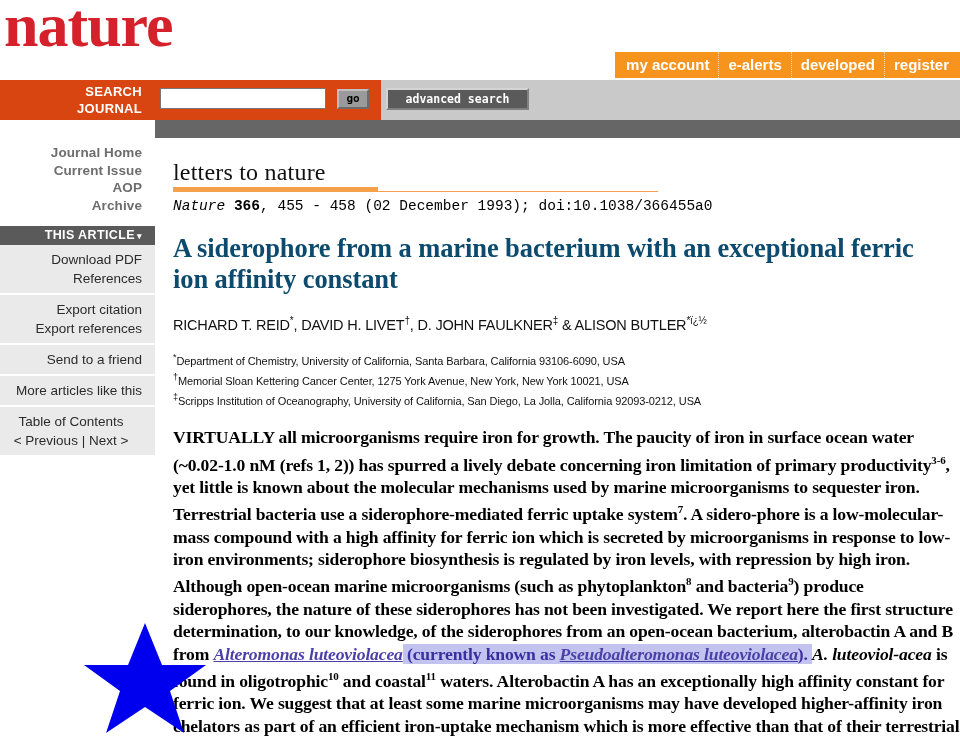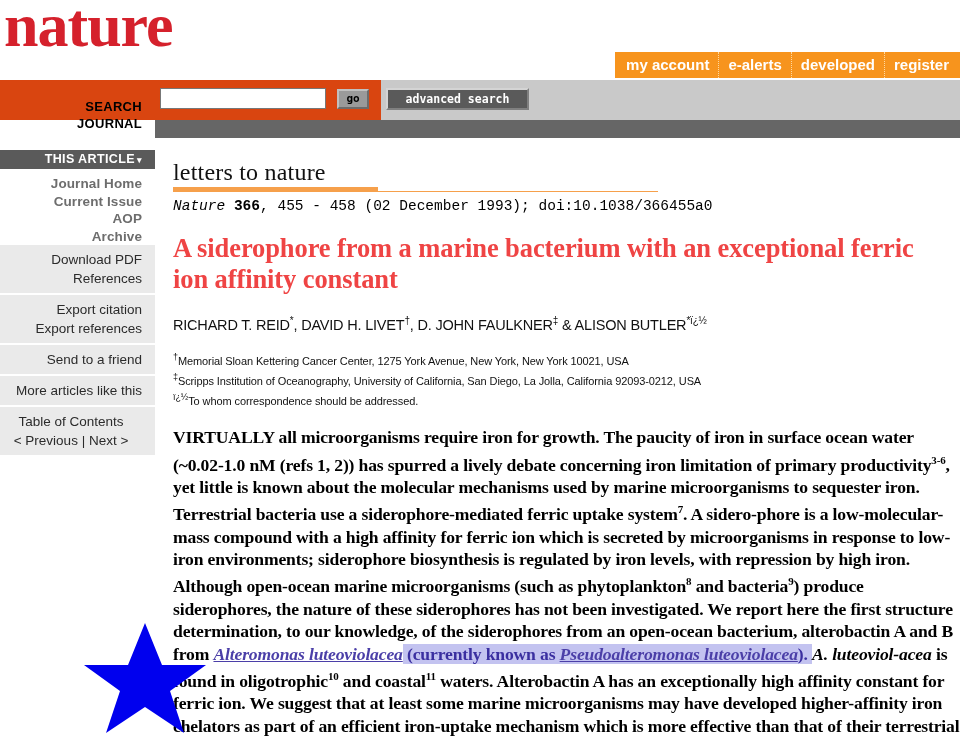--- a/index.html
+++ b/index.html
@@ -65,24 +65,24 @@
     position: absolute;
     left: 381px;
     top: 0;
     right: 0;
     bottom: 0;
     background: #c9c9c9;
   }
   #search-label {
     position: absolute;
     left: 0;
-    top: 15px;
+    top: 0;
     width: 150px;
     height: 40px;
-    color: #000000;
+    color: #ffffff;
     font-size: 13px;
     font-weight: 700;
     text-align: right;
     padding-right: 8px;
     box-sizing: border-box;
     line-height: 17px;
     padding-top: 3px;
     letter-spacing: .3px;
   }
   #search-label .l2 { display: block; }
@@ -246,21 +246,21 @@
     margin-top: 4px;
     line-height: 17px;
   }
   #citation-line em { font-style: italic; }
   #citation-line b { font-weight: 700; }
 
   #article-title {
     font-family: "Liberation Serif", serif;
     font-size: 26.5px;
     font-weight: 700;
-    color: #ef4444;
+    color: #0c4a6e;
     line-height: 31px;
     margin: 18px 0 0 0;
     max-width: 775px;
     letter-spacing: -.1px;
   }
   #author-line {
     font-family: "Liberation Sans", sans-serif;
     font-size: 14.5px;
     color: #111;
     margin-top: 17px;
@@ -340,31 +340,31 @@
 </div>
 <input id="search-input" type="text" value="" placeholder="" style="">
 <button id="go-button">go</button>
 <button id="advanced-search-button">advanced search</button>
 <div id="gray-bar"></div>
 
 <div id="page-body">
 
   <div id="sidebar">
 
-    <div id="this-article-bar">
-      <span>THIS ARTICLE</span><span class="caret">▾</span>
-    </div>
-
     <div id="journal-nav">
       <a class="jnav-item" href="#">Journal Home</a>
       <a class="jnav-item" href="#">Current Issue</a>
       <a class="jnav-item" href="#">AOP</a>
       <a class="jnav-item" href="#">Archive</a>
     </div>
 
+    <div id="this-article-bar">
+      <span>THIS ARTICLE</span><span class="caret">▾</span>
+    </div>
+
     <div class="side-group">
       <a class="side-link" href="#">Download PDF</a>
       <a class="side-link" href="#">References</a>
     </div>
 
     <div class="side-group">
       <a class="side-link" href="#">Export citation</a>
       <a class="side-link" href="#">Export references</a>
     </div>
 
@@ -394,23 +394,23 @@
 
     <div id="citation-line"><em>Nature</em> <b>366</b><span>, 455 - 458 (02 December 1993); doi:10.1038/366455a0</span></div>
 
     <h2 id="article-title">A siderophore from a marine bacterium with an exceptional ferric ion affinity constant</h2>
 
     <div id="author-line">
       <span>RICHARD T. REID<sup>*</sup>, DAVID H. LIVET<sup>†</sup>, D. JOHN FAULKNER<sup>‡</sup> &amp; ALISON BUTLER<sup>*</sup><sup>ï¿½</sup></span>
     </div>
 
     <div id="affiliations">
+      <div><sup>*</sup><span>Department of Chemistry, University of California, Santa Barbara, California 93106-6090, USA</span></div>
       <div><sup>†</sup><span>Memorial Sloan Kettering Cancer Center, 1275 York Avenue, New York, New York 10021, USA</span></div>
       <div><sup>‡</sup><span>Scripps Institution of Oceanography, University of California, San Diego, La Jolla, California 92093-0212, USA</span></div>
-      <div><sup>ï¿½</sup><span>To whom correspondence should be addressed.</span></div>
     </div>
 
     <p id="abstract"><span>VIRTUALLY all microorganisms require iron for growth. The paucity of iron in surface ocean water (~0.02-1.0 nM (refs 1, 2)) has spurred a lively debate concerning iron limitation of primary productivity</span><sup>3-6</sup><span>, yet little is known about the molecular mechanisms used by marine microorganisms to sequester iron. Terrestrial bacteria use a siderophore-mediated ferric uptake system</span><sup>7</sup><span>. A sidero-phore is a low-molecular-mass compound with a high affinity for ferric ion which is secreted by microorganisms in response to low-iron environments; siderophore biosynthesis is regulated by iron levels, with repression by high iron. Although open-ocean marine microorganisms (such as phytoplankton</span><sup>8</sup><span> and bacteria</span><sup>9</sup><span>) produce siderophores, the nature of these siderophores has not been investigated. We report here the first structure determination, to our knowledge, of the siderophores from an open-ocean bacterium, alterobactin A and B from </span><a class="spec-link" href="#" style="color: rgb(75, 63, 168);">Alteromonas luteoviolacea</a><span class="hl" style="background: rgb(195, 195, 240);"> (currently known as </span><a class="spec-link hl" href="#" style="background: rgb(195, 195, 240); color: rgb(75, 63, 168);">Pseudoalteromonas luteoviolacea</a><span class="hl" style="background: rgb(195, 195, 240);">). </span><span class="sci">A. luteoviol-acea</span><span> is found in oligotrophic</span><sup>10</sup><span> and coastal</span><sup>11</sup><span> waters. Alterobactin A has an exceptionally high affinity constant for ferric ion. We suggest that at least some marine microorganisms may have developed higher-affinity iron chelators as part of an efficient iron-uptake mechanism which is more effective than that of their terrestrial</span></p>
 
   </div>
 </div>
 
 <svg id="star-annotation" viewBox="0 0 130 115">
   <polygon id="star-poly" points="65,2 82,44 126,44 90,70 104,112 65,86 26,112 40,70 4,44 48,44" fill="#0000ee"></polygon>
 </svg>

